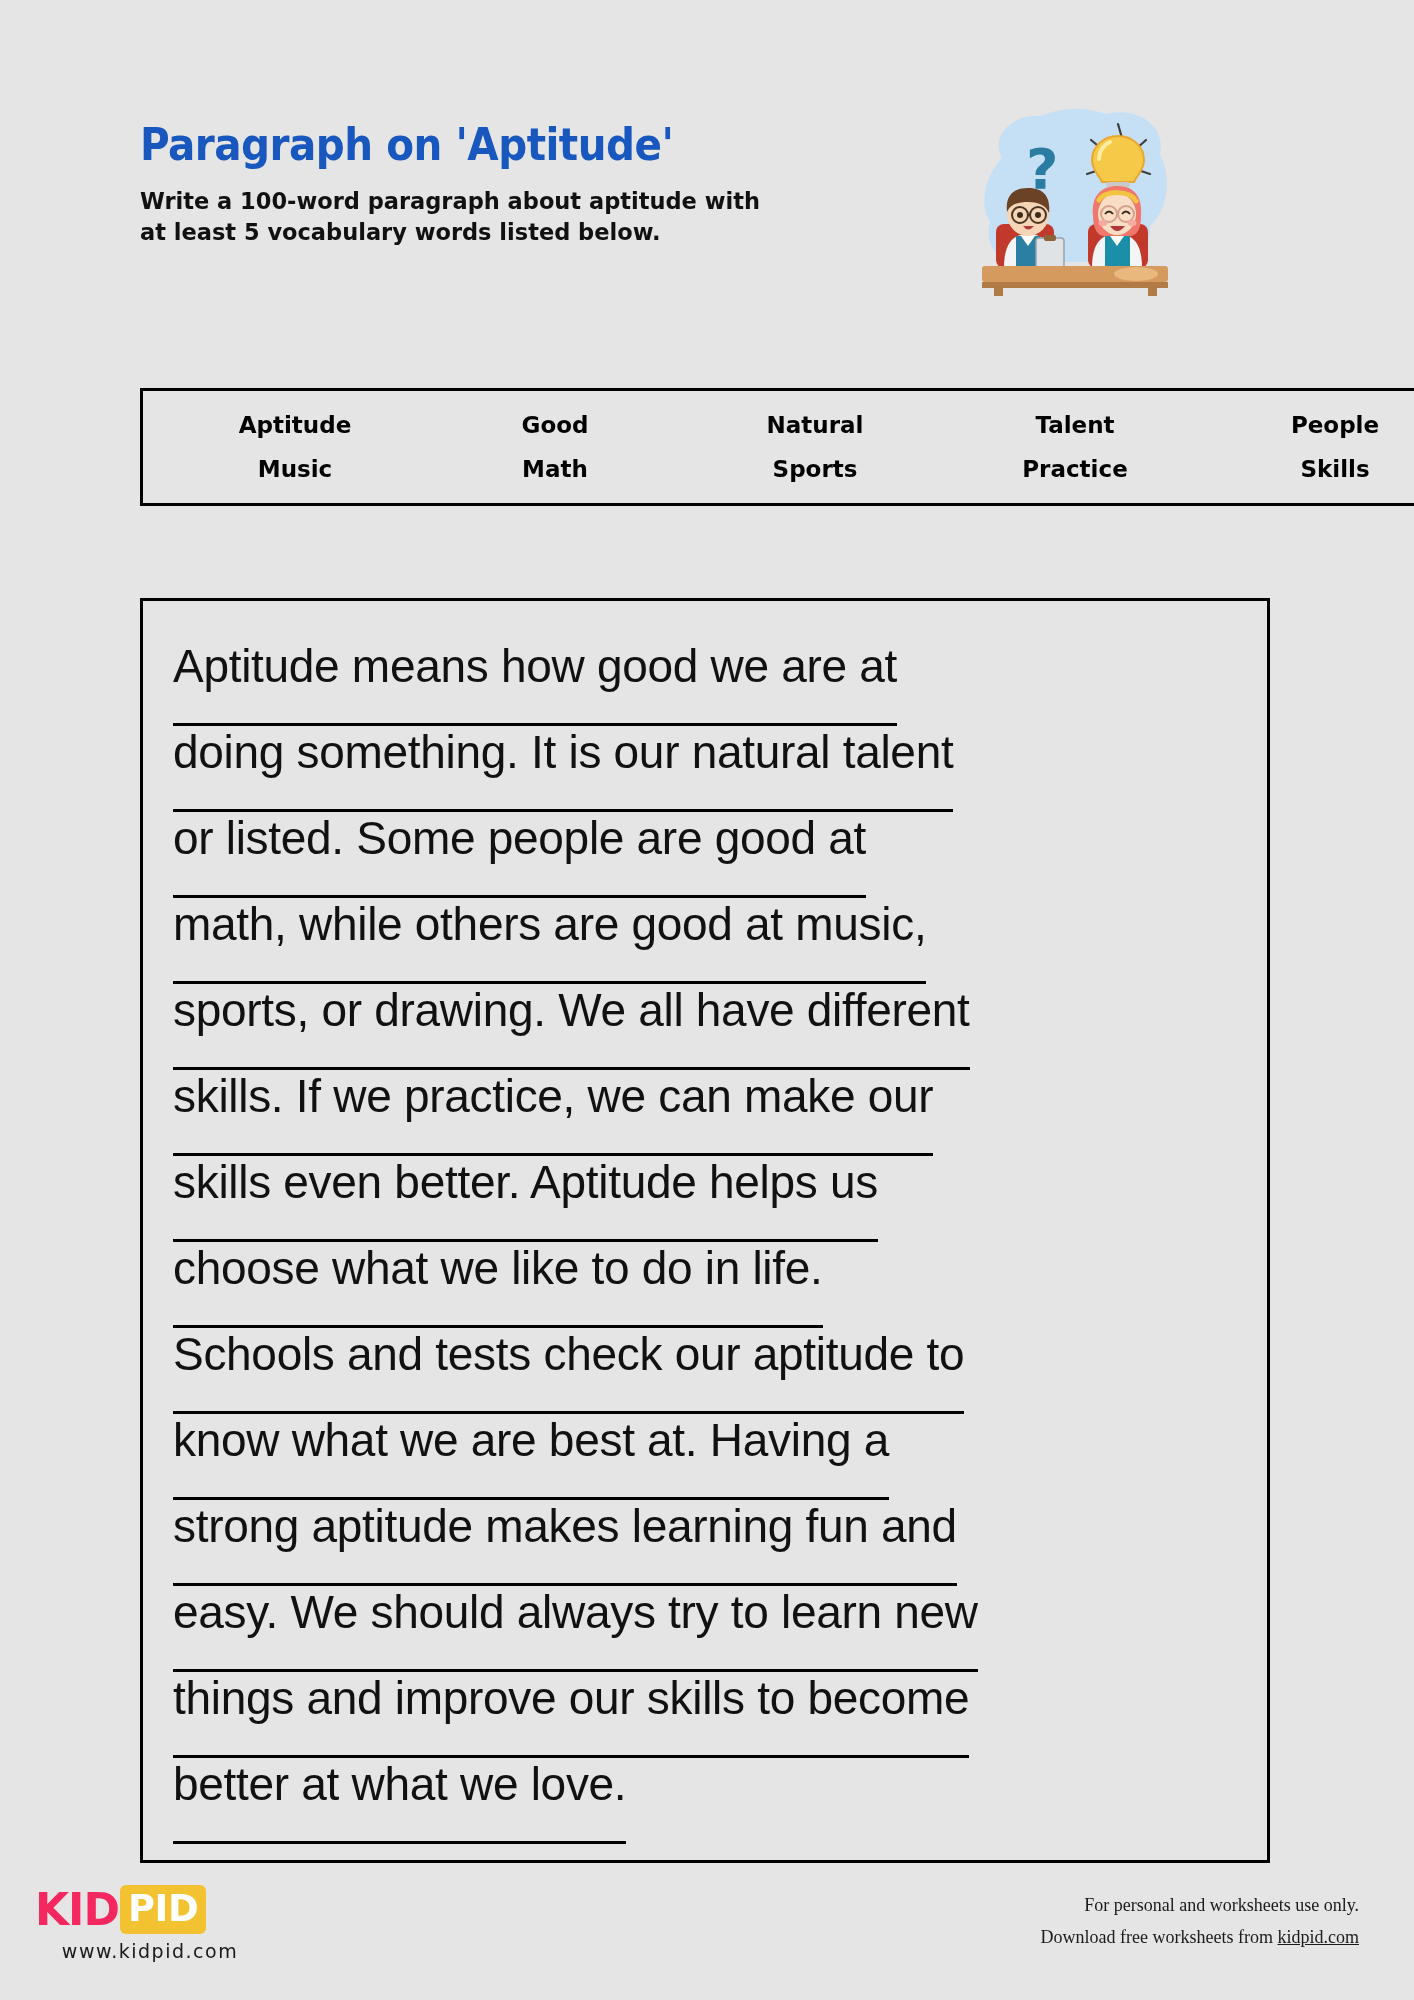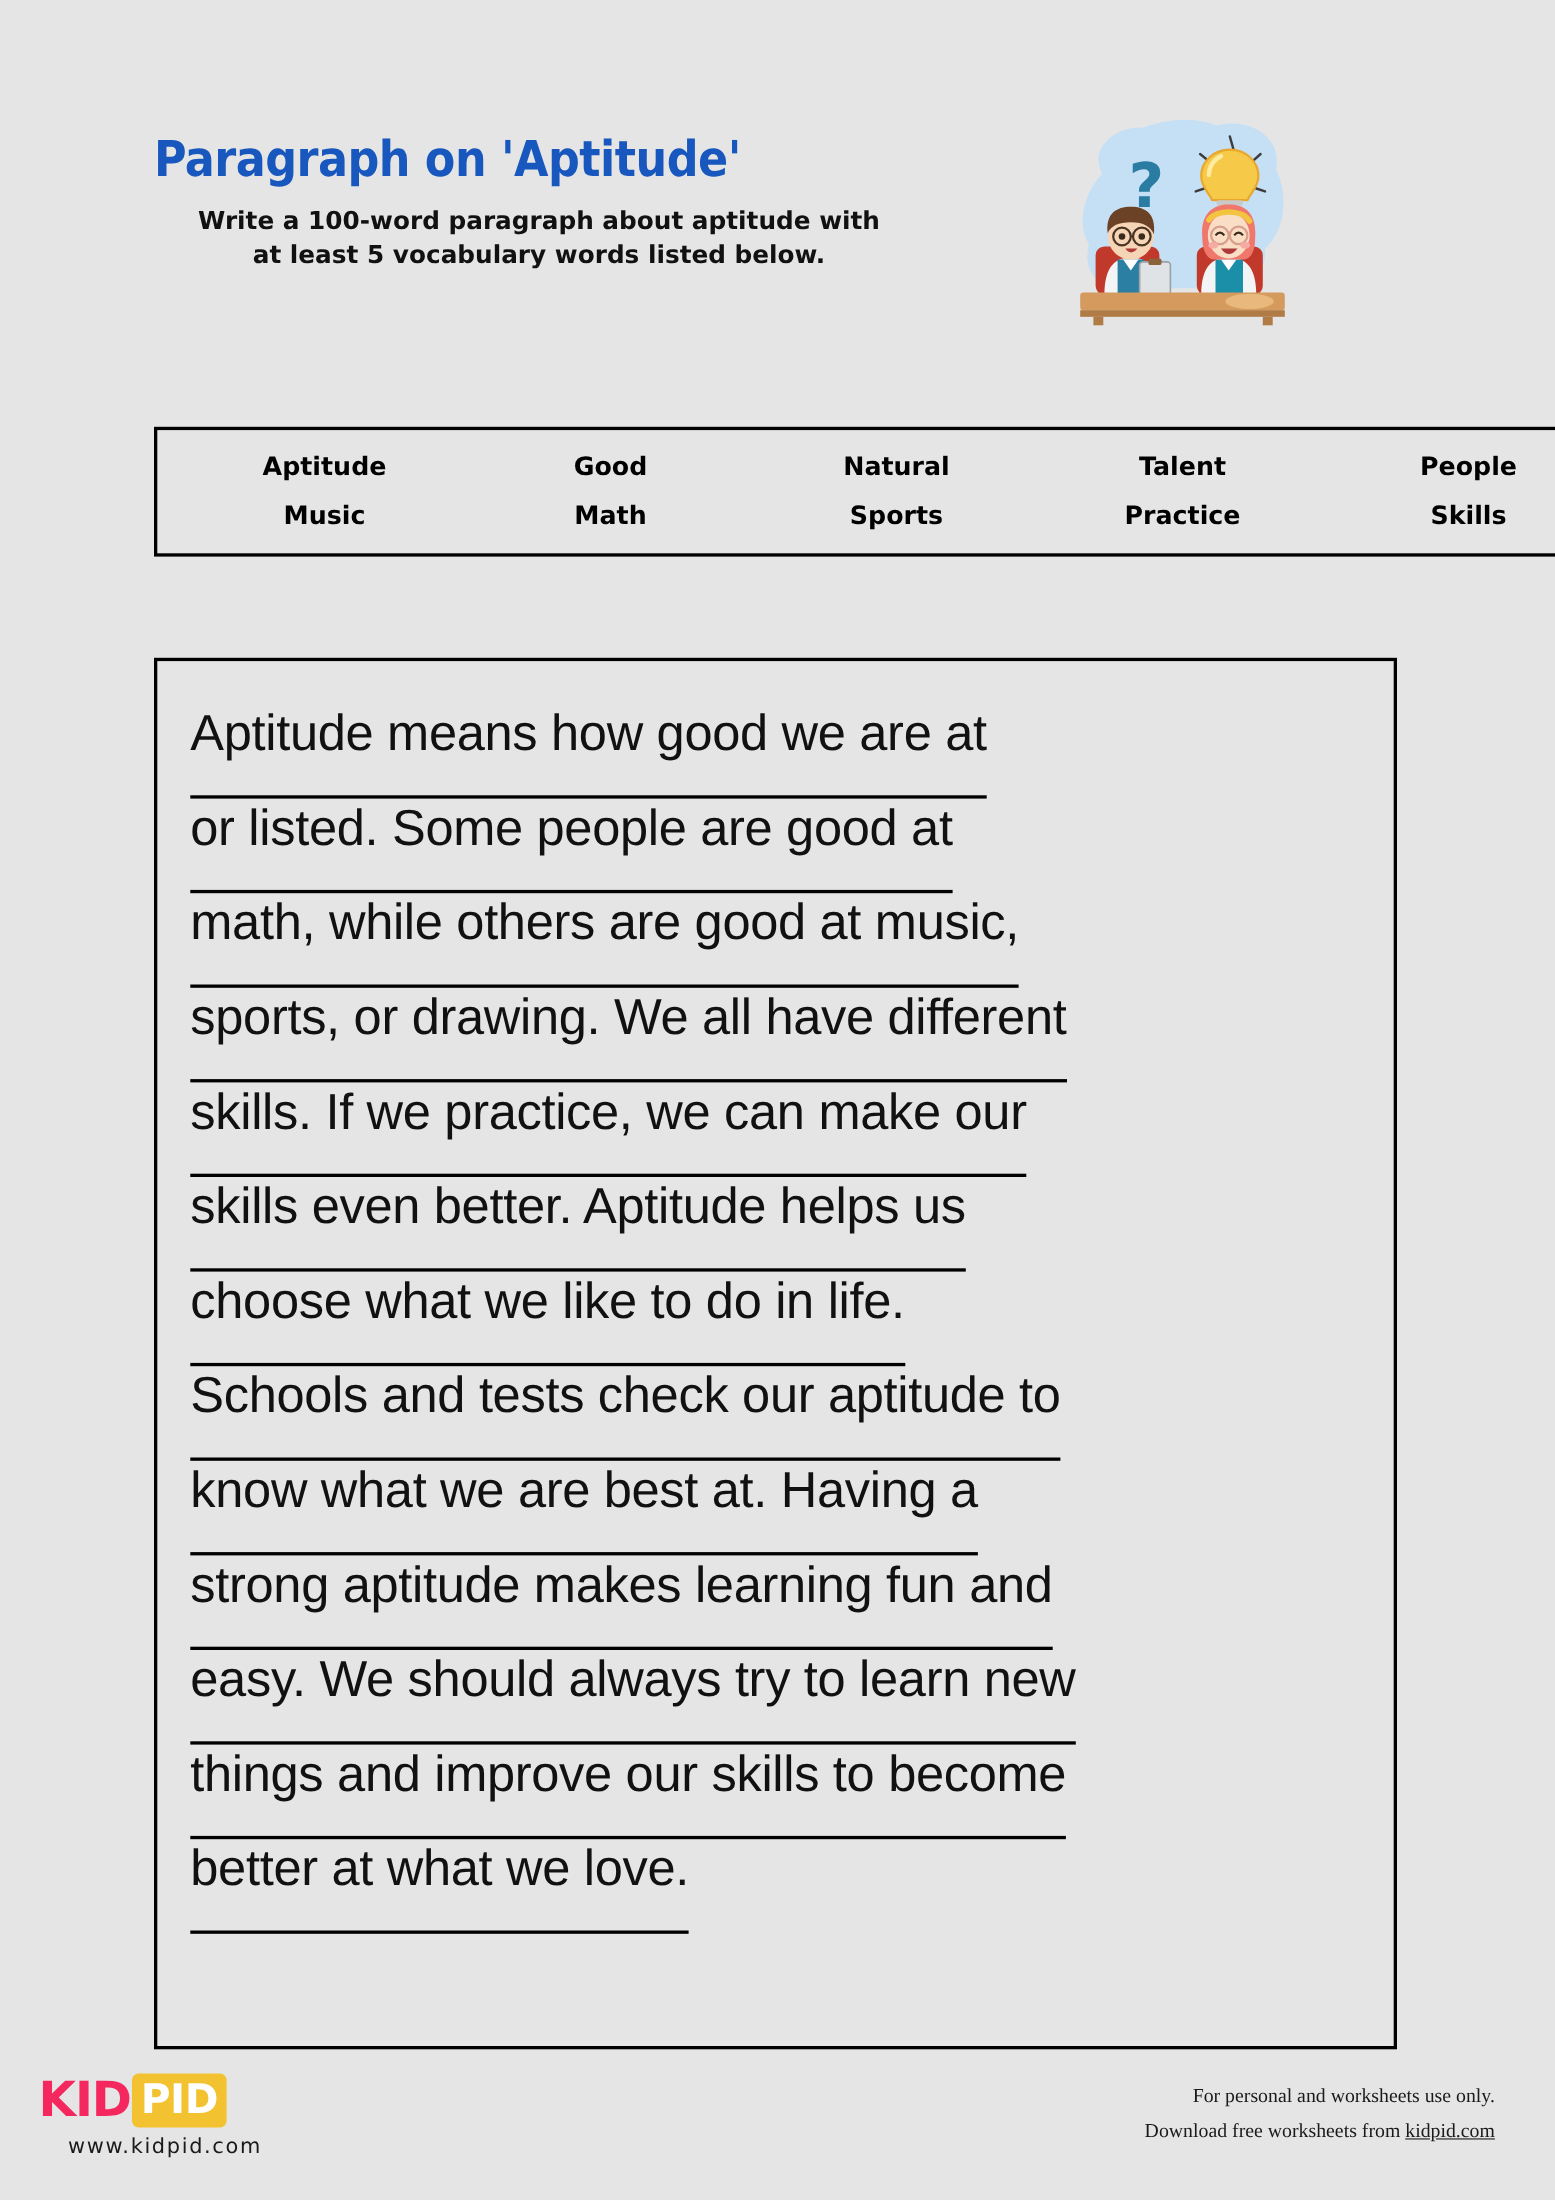--- a/index.html
+++ b/index.html
@@ -34,21 +34,20 @@
     font-stretch: condensed;
   }
   .subtitle {
     margin-top: 16px;
     font-size: 22.5px;
     font-weight: 700;
     color: #111111;
     line-height: 1.38;
     max-width: 700px;
     font-family: "DejaVu Sans", sans-serif;
-    text-align: center;
   }
 
   
   .illustration {
     position: absolute;
     left: 960px;
     top: 96px;
     width: 230px;
     height: 200px;
   }
@@ -268,20 +267,21 @@
       <div class="vocab-cell">Music</div>
       <div class="vocab-cell">Math</div>
       <div class="vocab-cell">Sports</div>
       <div class="vocab-cell">Practice</div>
       <div class="vocab-cell">Skills</div>
     </div>
   </div>
 
   <div class="answer-box">
     <div class="answer-line"><span class="txt">Aptitude means how good we are at</span></div>
+    <div class="answer-line"><span class="txt">doing something. It is our natural talent</span></div>
     <div class="answer-line"><span class="txt">or listed. Some people are good at</span></div>
     <div class="answer-line"><span class="txt">math, while others are good at music,</span></div>
     <div class="answer-line"><span class="txt">sports, or drawing. We all have different</span></div>
     <div class="answer-line"><span class="txt">skills. If we practice, we can make our</span></div>
     <div class="answer-line"><span class="txt">skills even better. Aptitude helps us</span></div>
     <div class="answer-line"><span class="txt">choose what we like to do in life.</span></div>
     <div class="answer-line"><span class="txt">Schools and tests check our aptitude to</span></div>
     <div class="answer-line"><span class="txt">know what we are best at. Having a</span></div>
     <div class="answer-line"><span class="txt">strong aptitude makes learning fun and</span></div>
     <div class="answer-line"><span class="txt">easy. We should always try to learn new</span></div>

